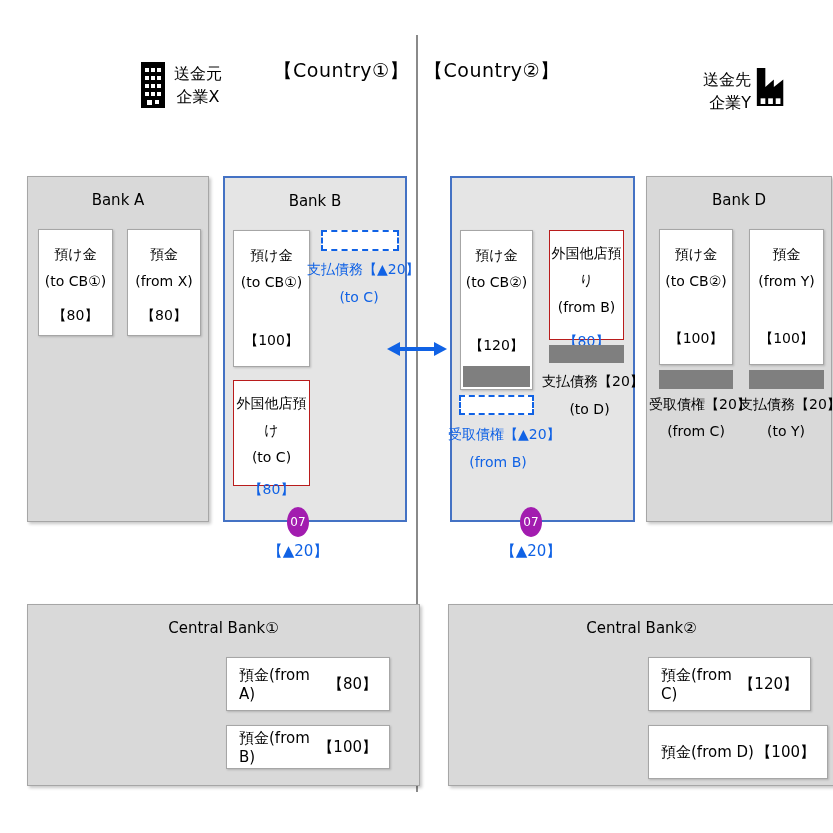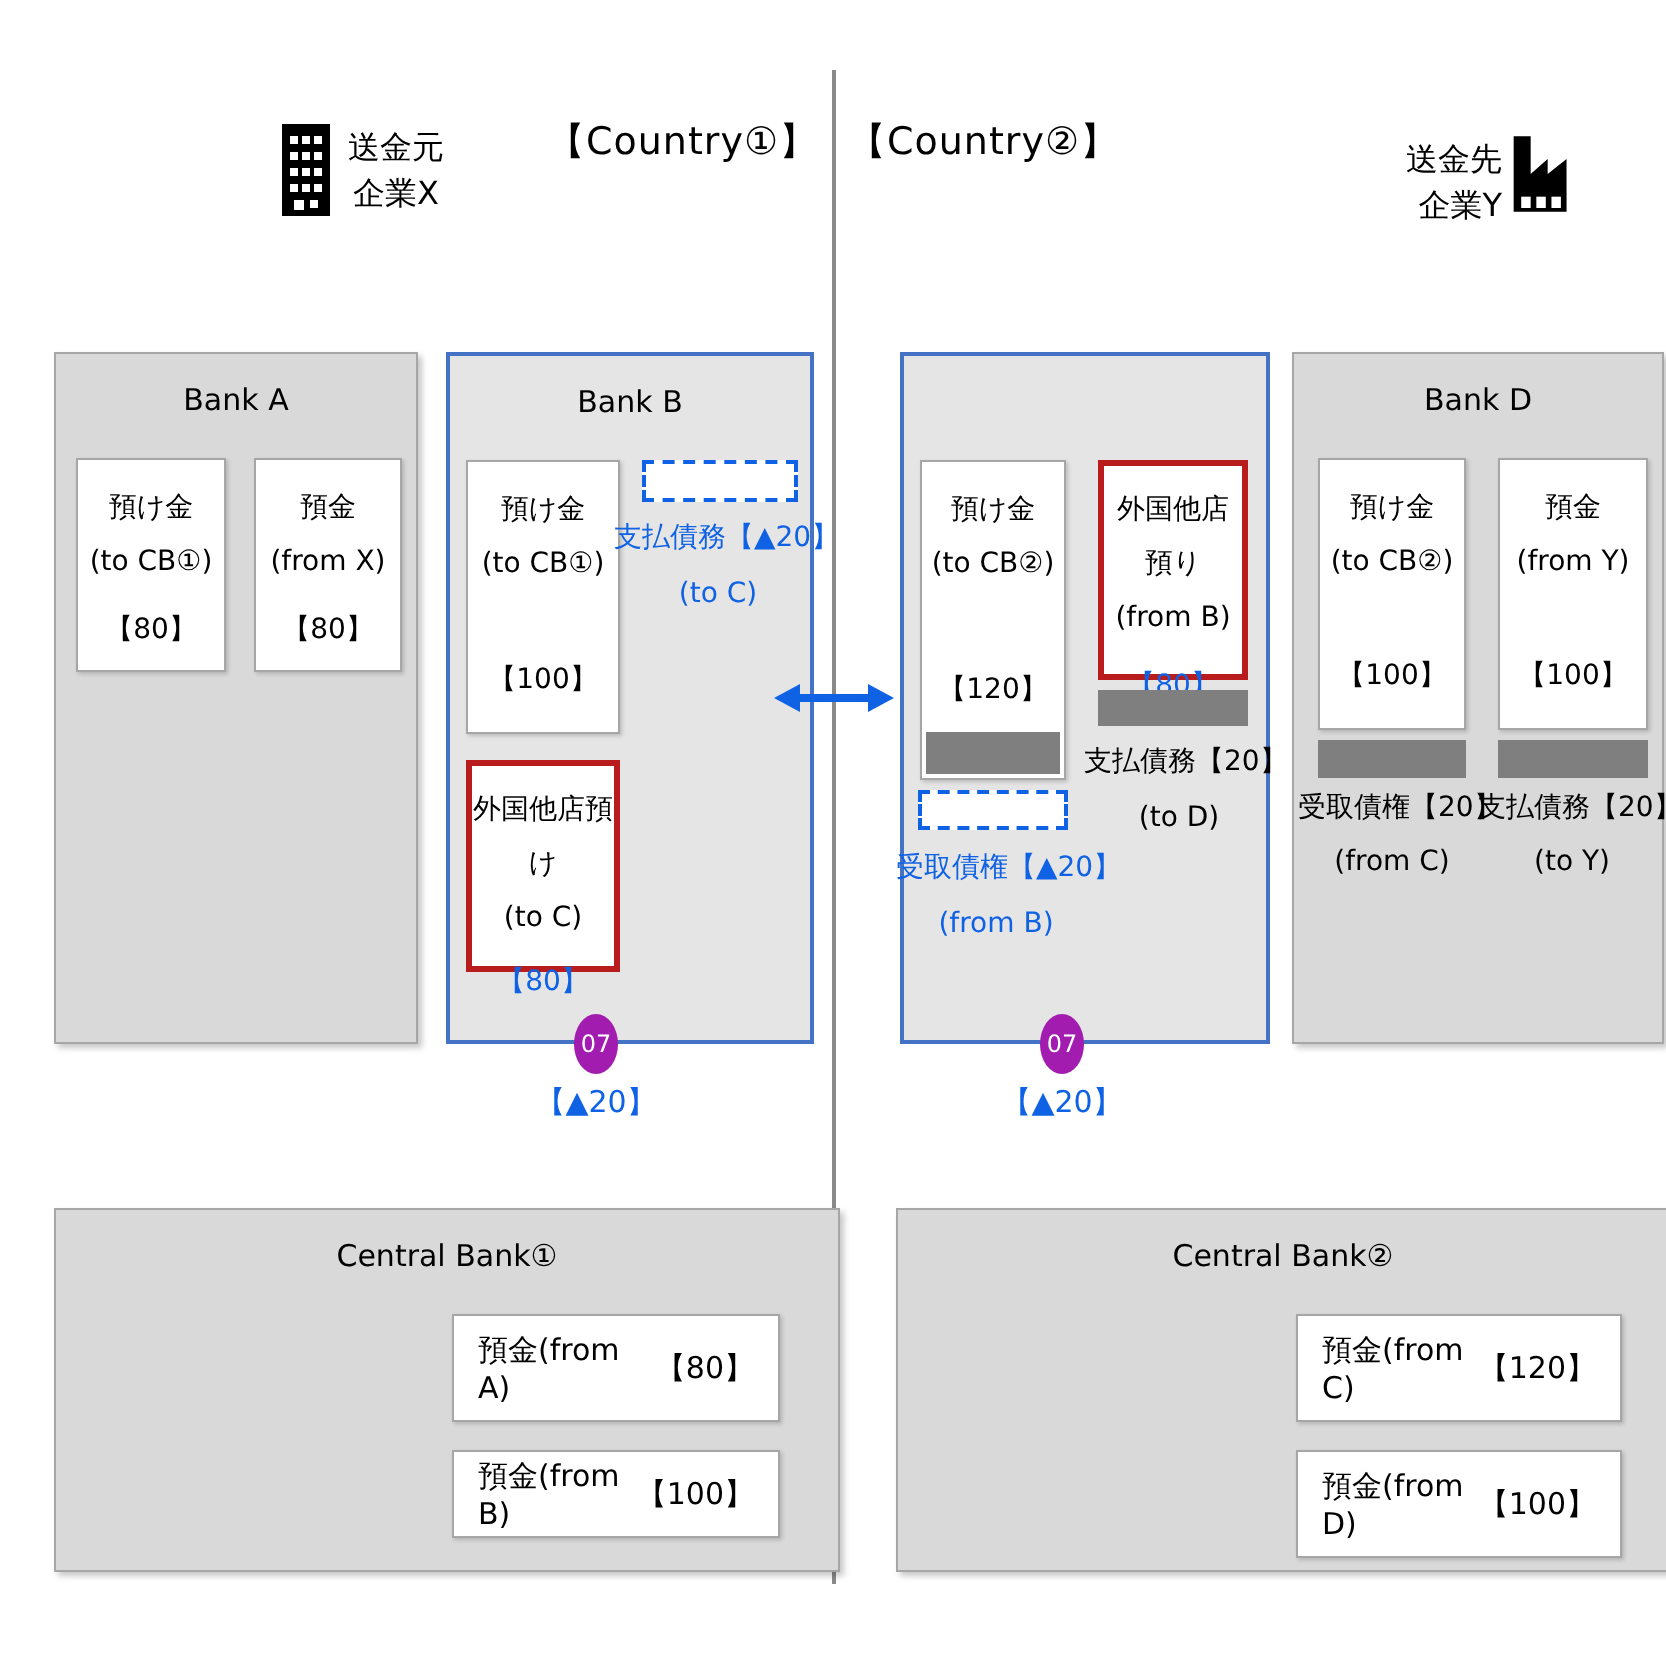--- a/index.html
+++ b/index.html
@@ -17,21 +17,21 @@
   
   .panel{position:absolute;box-sizing:border-box;margin-left:10px;}
   .panel.gray{background:#d9d9d9;border:1px solid #a6a6a6;box-shadow:2px 2px 3px rgba(0,0,0,0.22);}
   .panel.blue{background:#e5e5e5;border:2px solid #4472c4;}
   .panel-title{position:absolute;left:0;right:0;top:14px;text-align:center;font-size:15px;}
   
   .wbox{position:absolute;box-sizing:border-box;background:#ffffff;border:1px solid #a6a6a6;
         box-shadow:1px 1px 2px rgba(0,0,0,0.18);
         display:flex;flex-direction:column;align-items:center;text-align:center;
         font-size:14px;line-height:27px;padding-top:11px;}
-  .wbox.blue-border{border:3px solid #b91c1c;box-shadow:none;}
+  .wbox.blue-border{border:1px solid #b91c1c;box-shadow:none;}
   .wbox .val{margin-top:7px;}
   .wbox.tall .val{margin-top:auto;margin-bottom:12px;}
   .wbox.with-bar{padding-bottom:2px;}
   .wbox.with-bar .val{margin-top:auto;margin-bottom:0;}
   .inner-bar{width:calc(100% - 4px);height:21px;background:#7f7f7f;margin-top:7px;}
   .graybar{position:absolute;background:#7f7f7f;}
   .dashedbox{position:absolute;box-sizing:border-box;background:#ffffff;border:2px dashed #1062e5;}
   .lbl{position:absolute;text-align:center;font-size:14px;line-height:28px;white-space:nowrap;}
   .lbl.blue{color:#1062e5;}
   .blue-text{color:#1062e5;}
@@ -200,19 +200,19 @@
       <span>【100】</span>
     </div>
   </div>
 
   <div class="panel gray" style="left:438px;top:604px;width:387px;height:182px;">
     <div class="panel-title">Central Bank②</div>
     <div class="cb-row" style="left:199px;top:52px;width:163px;height:54px;">
       <span>預金(from C)</span>
       <span>【120】</span>
     </div>
-    <div class="cb-row" style="left:199px;top:120px;width:163px;height:54px;">
+    <div class="cb-row" style="left:199px;top:120px;width:180px;height:54px;">
       <span>預金(from D)</span>
       <span>【100】</span>
     </div>
   </div>
 
 </div>
 
 </body></html>

